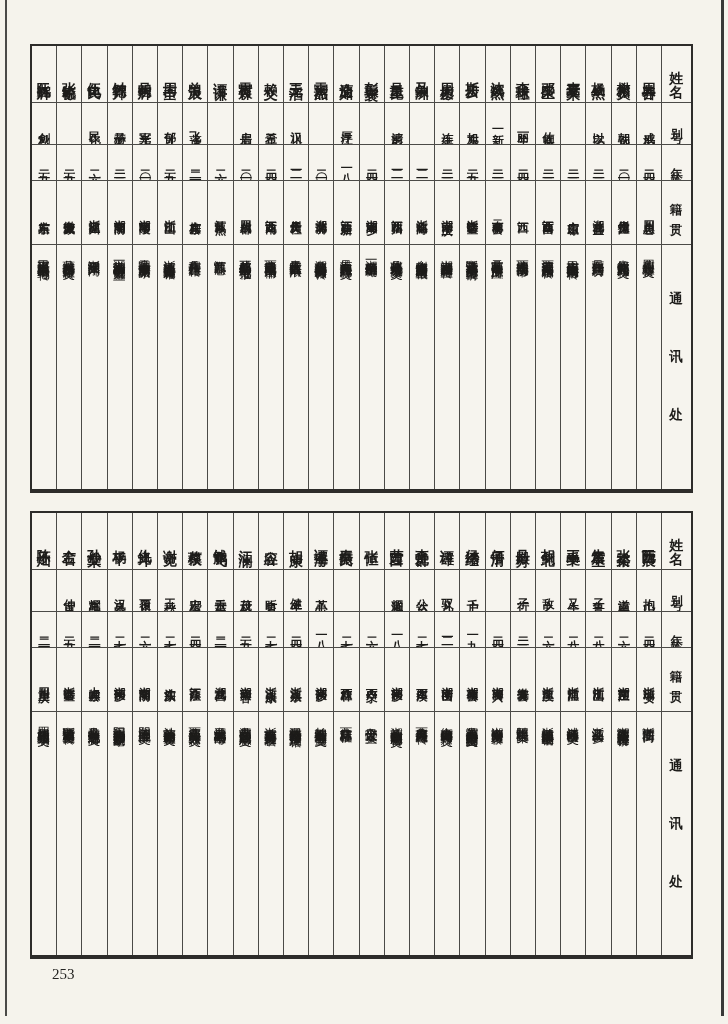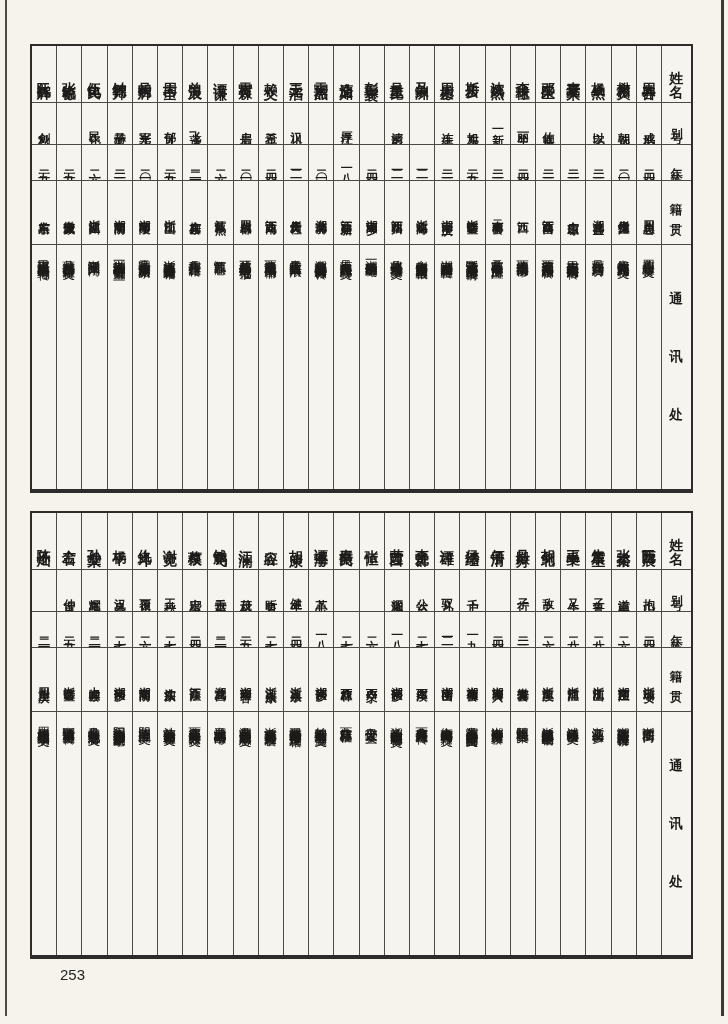--- a/index.html
+++ b/index.html
@@ -49,22 +49,22 @@
   .c-addr  .vtext{font-size:12.5px;font-weight:500;letter-spacing:0.5px;}
 
   .header-col .c-name  .vtext{letter-spacing:14px;}
   .header-col .c-alias .vtext{letter-spacing:6px;}
   .header-col .c-age   .vtext{letter-spacing:6px;}
   .header-col .c-origin.cell .vtext{font-size:12.5px;letter-spacing:20px;}
   .header-col .c-addr{align-items:center;padding-top:0;}
   .header-col .c-addr .vtext{font-size:13.5px;font-weight:700;letter-spacing:58px;}
 
   .page-number{
-    position:absolute;left:60px;top:966px;
-    font-family:Liberation Sans, sans-serif;font-size:15px;color:#242422;
+    position:absolute;left:52px;top:966px;
+    font-family:Liberation Serif, serif;font-size:15px;color:#242422;
   }
 </style>
 </head>
 <body>
 
 <div class="scan-edge left"></div>
 <div class="scan-edge right"></div>
 
 <div class="dir-table" id="table-top">
 

